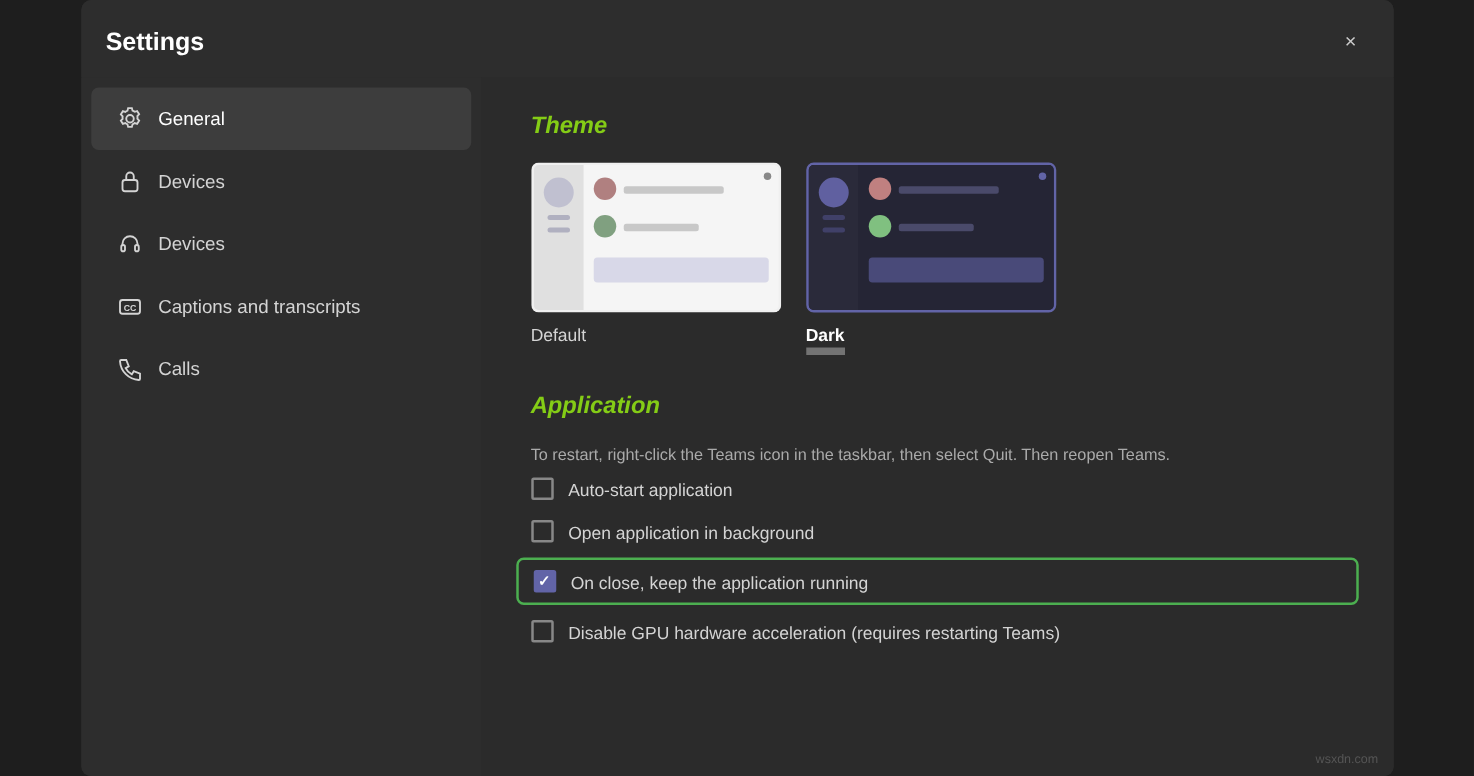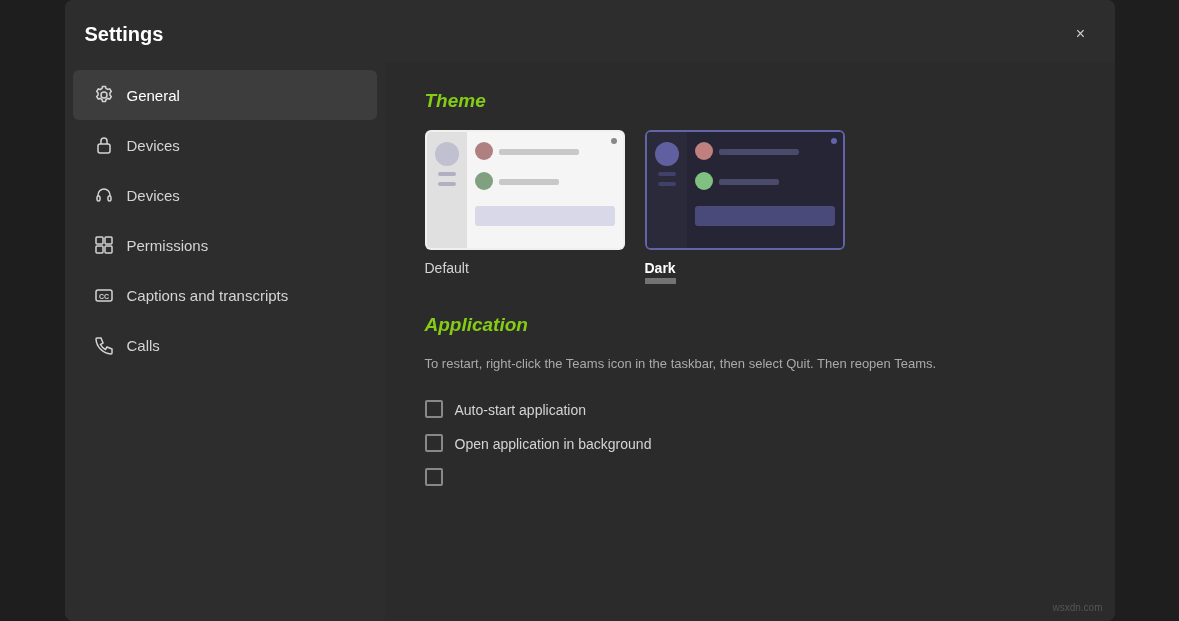--- a/index.html
+++ b/index.html
@@ -228,21 +228,20 @@
       background: #000;
       padding: 8px;
       display: flex;
       flex-direction: column;
       gap: 4px;
     }
     
     .app-description {
       font-size: 13px;
       color: #aaaaaa;
-      margin-bottom: 18px;
       line-height: 1.5;
     }
     .checkbox-item {
       display: flex;
       align-items: flex-end;
       gap: 12px;
       padding: 8px 0;
       font-size: 14px;
       color: #d4d4d4;
       cursor: pointer;
@@ -331,31 +330,20 @@
         <span class="nav-icon">
           <svg width="20" height="20" viewBox="0 0 20 20" fill="none">
             <path d="M4 11V10a6 6 0 0112 0v1" stroke="#d4d4d4" stroke-width="1.5" fill="none"></path>
             <rect x="3" y="11" width="3" height="5" rx="1.5" stroke="#d4d4d4" stroke-width="1.5" fill="none"></rect>
             <rect x="14" y="11" width="3" height="5" rx="1.5" stroke="#d4d4d4" stroke-width="1.5" fill="none"></rect>
           </svg>
         </span>
         <span>Devices</span>
       </div>
 
-      <div class="nav-item">
-        <span class="nav-icon">
-          <svg width="20" height="20" viewBox="0 0 20 20" fill="none">
-            <rect x="2" y="2" width="7" height="7" rx="1" stroke="#d4d4d4" stroke-width="1.5" fill="none"></rect>
-            <rect x="11" y="2" width="7" height="7" rx="1" stroke="#d4d4d4" stroke-width="1.5" fill="none"></rect>
-            <rect x="2" y="11" width="7" height="7" rx="1" stroke="#d4d4d4" stroke-width="1.5" fill="none"></rect>
-            <rect x="11" y="11" width="7" height="7" rx="1" stroke="#d4d4d4" stroke-width="1.5" fill="none"></rect>
-          </svg>
-        </span>
-        <span>Permissions</span>
-      </div>
 
       <div class="nav-item">
         <span class="nav-icon">
           <svg width="20" height="20" viewBox="0 0 20 20" fill="none">
             <rect x="2" y="5" width="16" height="11" rx="2" stroke="#d4d4d4" stroke-width="1.5" fill="none"></rect>
             <text x="5" y="14" font-size="7" fill="#d4d4d4" font-weight="bold">CC</text>
           </svg>
         </span>
         <span>Captions and transcripts</span>
       </div>
@@ -434,21 +422,26 @@
       <div class="checkbox-item">
         <div class="checkbox"></div>
         <span>Auto-start application</span>
       </div>
 
       <div class="checkbox-item">
         <div class="checkbox"></div>
         <span>Open application in background</span>
       </div>
 
+      <div class="checkbox-item highlighted">
+        <div class="checkbox checked"></div>
+        <span>On close, keep the application running</span>
+      </div>
 
       <div class="checkbox-item">
         <div class="checkbox"></div>
+        <span>Disable GPU hardware acceleration (requires restarting Teams)</span>
       </div>
     </main>
   </div>
 
   <div class="watermark">wsxdn.com</div>
 </div>
 
 </body></html>

